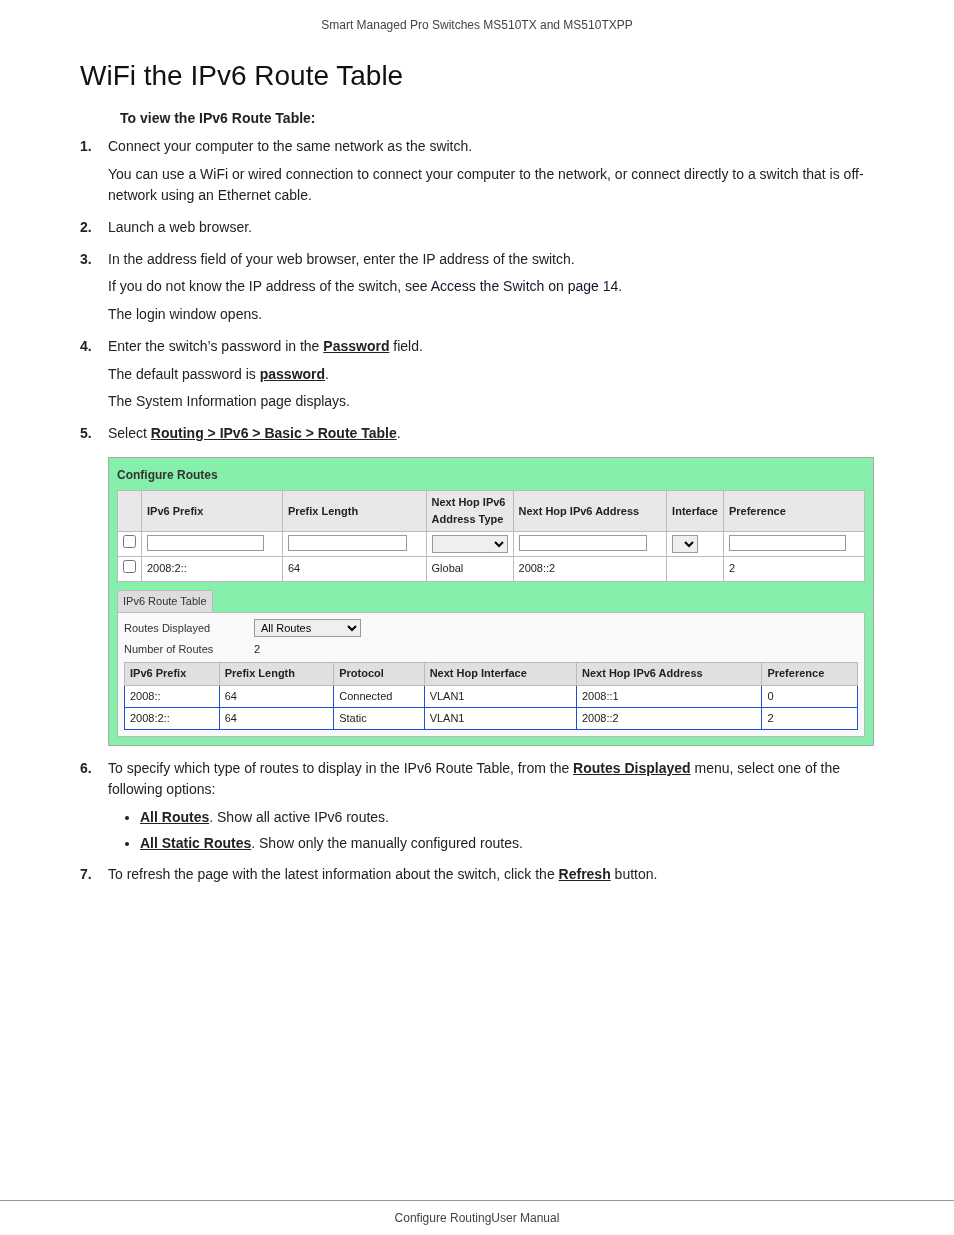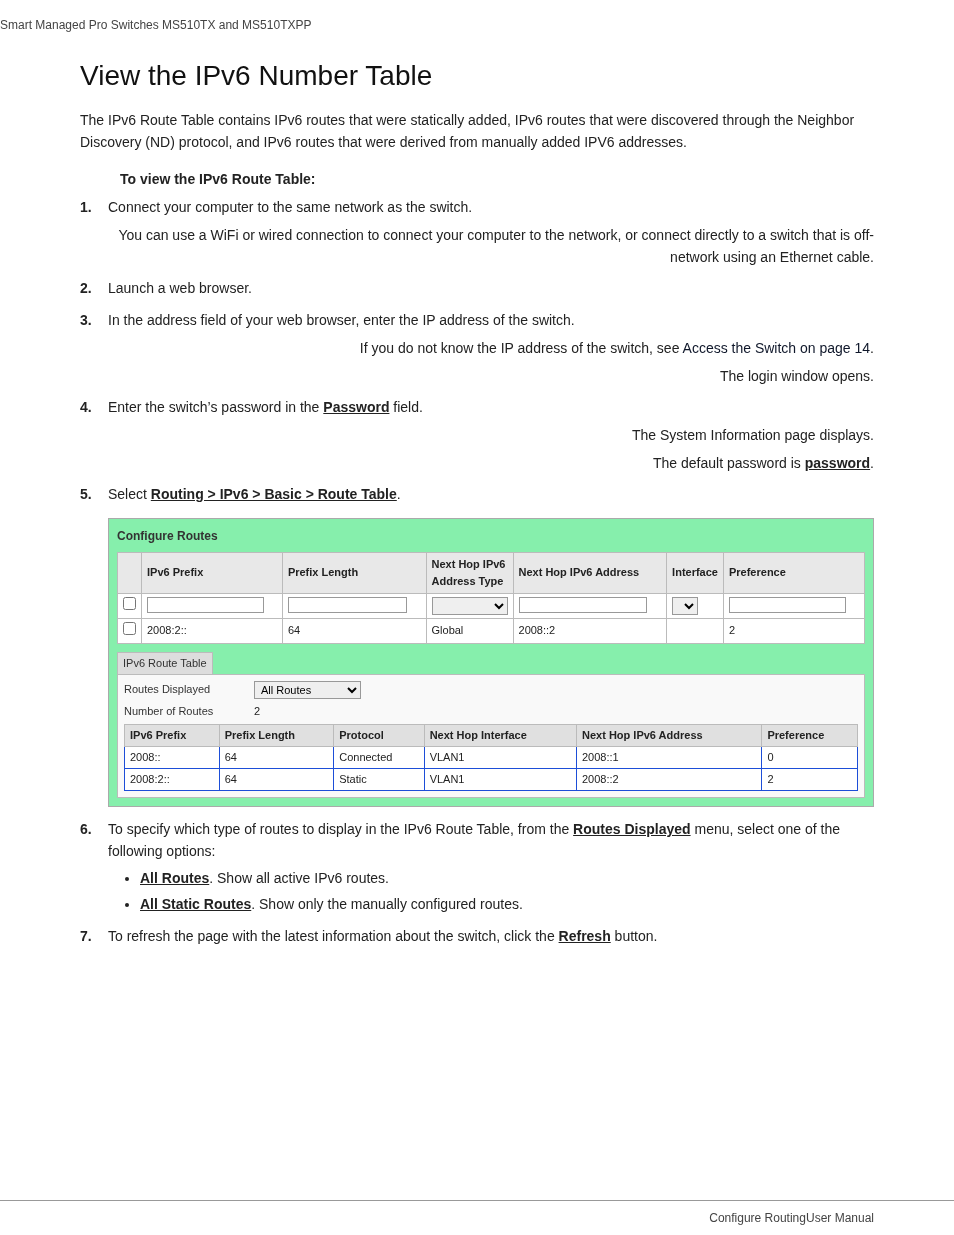--- a/index.html
+++ b/index.html
@@ -6,21 +6,21 @@
     body {
       font-family: Arial, sans-serif;
       font-size: 14px;
       color: #222;
       background: #fff;
       width: 954px;
       min-height: 1235px;
       position: relative;
     }
     .page-header {
-      text-align: left;
+      text-align: center;
       padding: 18px 0 8px 0;
       font-size: 12px;
       color: #444;
       border-bottom: none;
     }
     .page-content {
       padding: 20px 80px 60px 80px;
     }
     .page-title {
       font-size: 28px;
@@ -54,21 +54,20 @@
       position: absolute;
       left: 0;
       font-weight: bold;
     }
     .sub-text {
       margin-top: 6px;
       margin-bottom: 6px;
       padding-left: 0;
       line-height: 1.55;
       color: #222;
-      text-align: right;
     }
     .link-style {
       color: #0f172a;
     }
     .bold { font-weight: bold; text-decoration: underline; }
     
     .ui-widget {
       border: 1px solid #aaa;
       margin: 12px 0 12px 0;
       padding: 8px;
@@ -176,41 +175,40 @@
       line-height: 1.55;
     }
     .page-footer {
       position: absolute;
       bottom: 0;
       left: 0;
       right: 0;
       border-top: 1px solid #999;
       padding: 10px 80px;
       display: flex;
-      justify-content: flex-end;
+      justify-content: center;
       font-size: 12px;
       color: #444;
     }
     .footer-page-num {
       text-align: center;
       flex: 1;
     }
   </style>
 </head>
 <body>
 
 <div class="page-header">
   <span>Smart Managed Pro Switches MS510TX and MS510TXPP</span>
 </div>
 
 <div class="page-content">
 
-  <h1 class="page-title">View the IPv6 Number Table</h1>
-
-  <p class="intro-text">The IPv6 Route Table contains IPv6 routes that were statically added, IPv6 routes that were discovered through the Neighbor Discovery (ND) protocol, and IPv6 routes that were derived from manually added IPV6 addresses.</p>
+  <h1 class="page-title">WiFi the IPv6 Route Table</h1>
+
 
   <p class="section-heading">To view the IPv6 Route Table:</p>
 
   <ol class="steps-list">
 
     <li>
       <span class="step-num">1.</span>
       <span>Connect your computer to the same network as the switch.</span>
       <div class="sub-text">You can use a WiFi or wired connection to connect your computer to the network, or connect directly to a switch that is off-network using an Ethernet cable.</div>
     </li>
@@ -225,24 +223,24 @@
       <span>In the address field of your web browser, enter the IP address of the switch.</span>
       <div class="sub-text">
         <span>If you do not know the IP address of the switch, see </span><a class="link-style">Access the Switch on page 14</a><span>.</span>
       </div>
       <div class="sub-text">The login window opens.</div>
     </li>
 
     <li>
       <span class="step-num">4.</span>
       <span>Enter the switch’s password in the </span><span class="bold">Password</span><span> field.</span>
-      <div class="sub-text">The System Information page displays.</div>
       <div class="sub-text">
         <span>The default password is </span><span class="bold">password</span><span>.</span>
       </div>
+      <div class="sub-text">The System Information page displays.</div>
     </li>
 
     <li>
       <span class="step-num">5.</span>
       <span>Select </span><span class="bold">Routing &gt; IPv6 &gt; Basic &gt; Route Table</span><span>.</span>
 
       
       <div class="ui-widget">
         <div class="ui-widget-title">Configure Routes</div>
 

